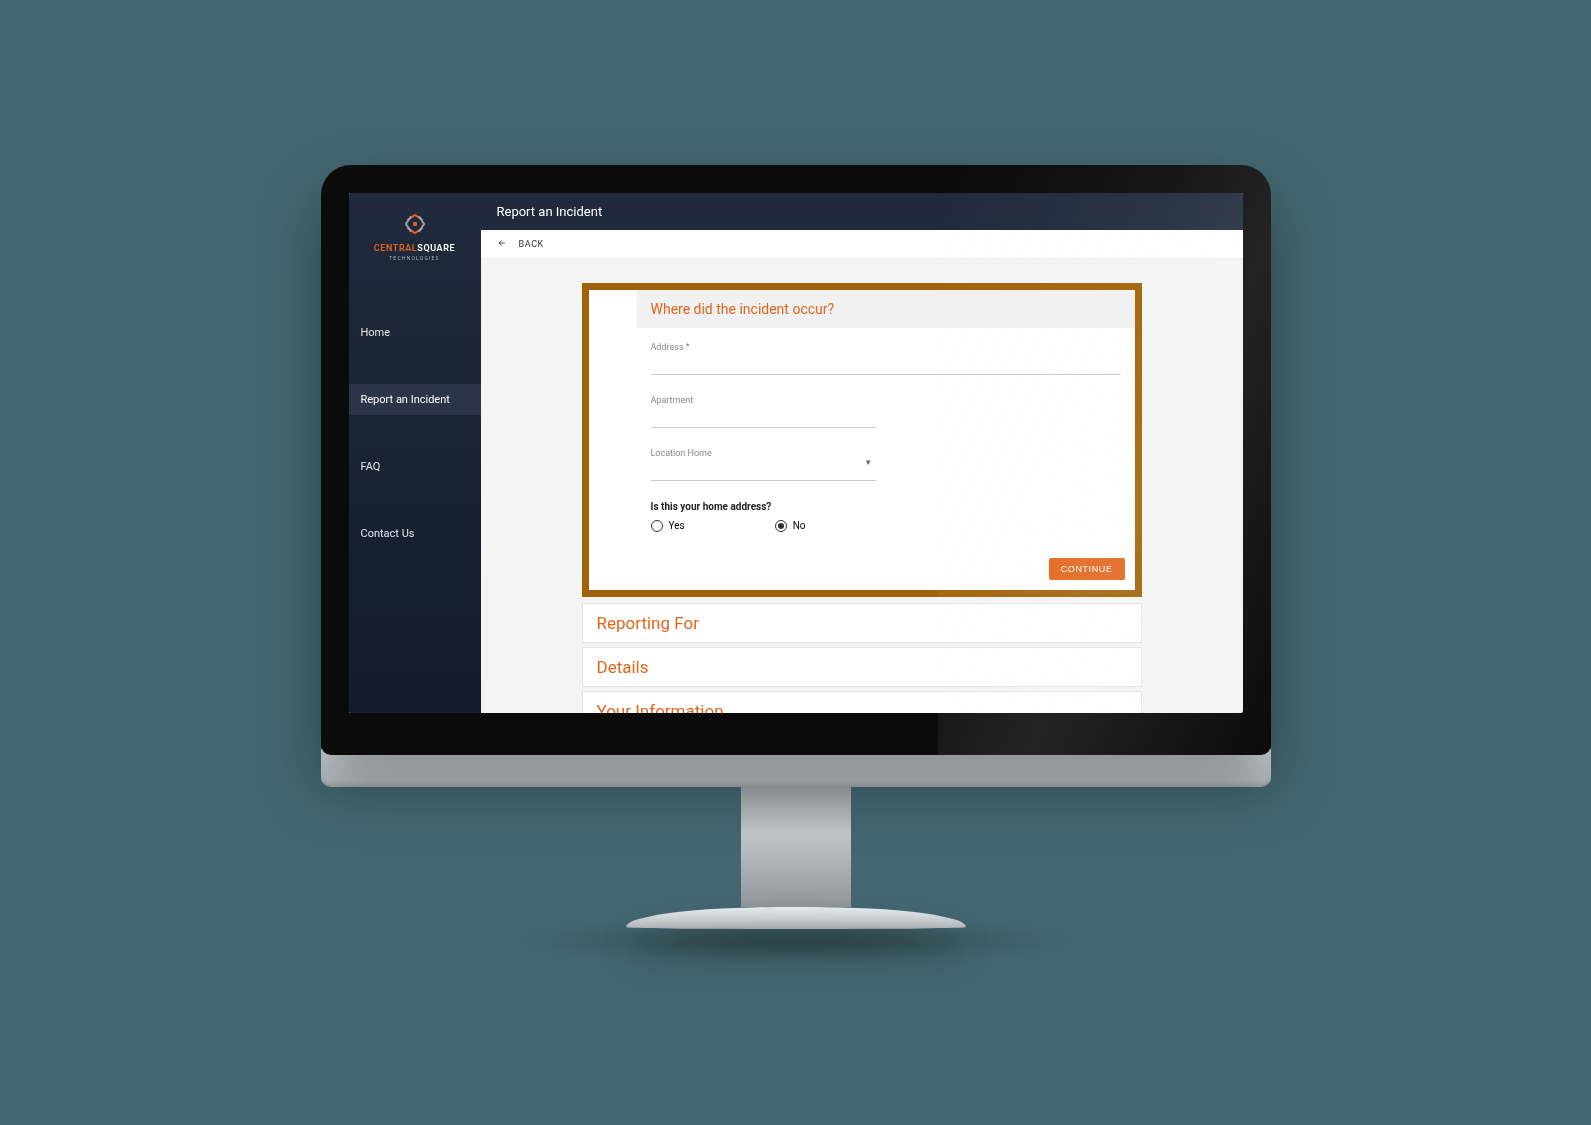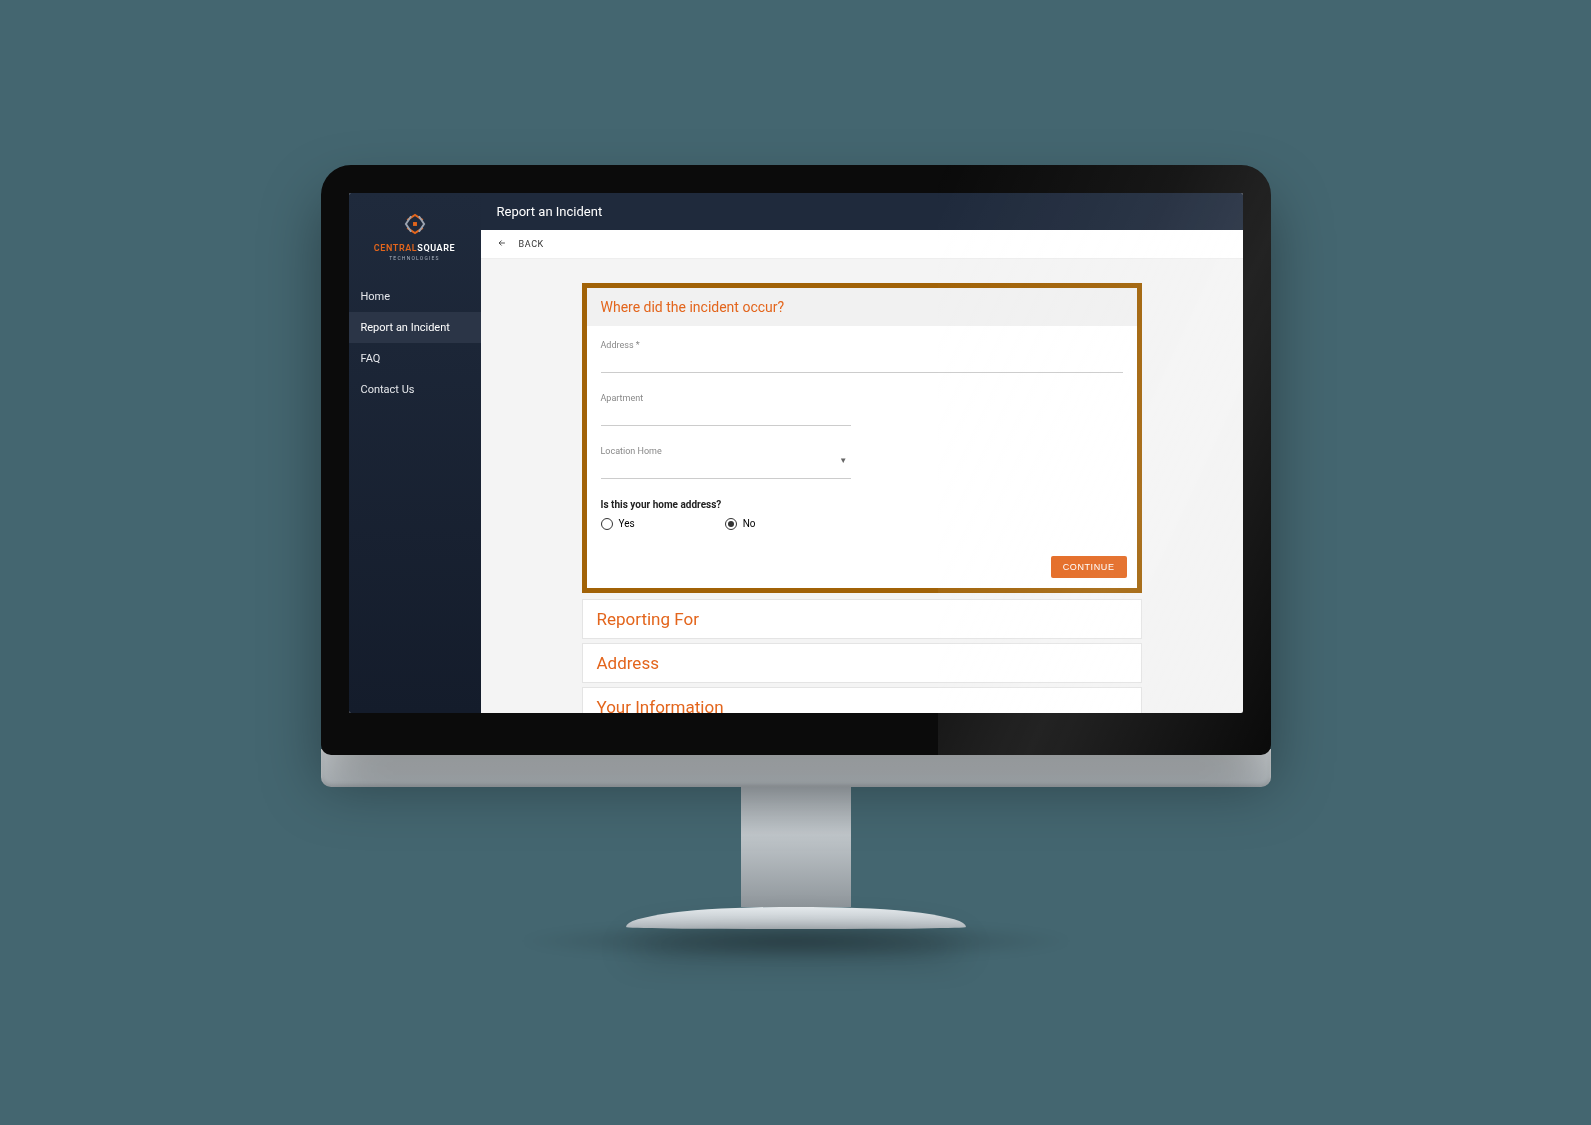--- a/index.html
+++ b/index.html
@@ -73,20 +73,21 @@
     border-radius: 2px;
   }
 
   .sidebar {
     width: 132px;
     background: linear-gradient(180deg, #1f2a3c 0%, #141c2b 100%);
     color: #e5e7eb;
     display: flex;
     flex-direction: column;
     flex-shrink: 0;
+    gap: 36px;
   }
   .logo-block {
     padding: 18px 0 20px;
     text-align: center;
   }
   .logo-mark {
     width: 26px;
     height: 26px;
     margin: 0 auto 6px;
     position: relative;
@@ -140,23 +141,24 @@
     border-bottom: 1px solid #eee;
     cursor: pointer;
   }
   .content {
     flex: 1;
     overflow-y: auto;
     padding: 24px 36px 0;
   }
   .card {
     background: #fff;
-    border: 5px solid #a16207;
+    border: 7px solid #a16207;
     margin: 0 auto 6px;
     max-width: 560px;
+    padding-left: 48px;
   }
   .card-header {
     background: #f1f1f1;
     color: #e3651c;
     font-size: 14px;
     padding: 11px 14px;
   }
   .card-body {
     padding: 14px 14px 10px;
   }
@@ -328,21 +330,21 @@
                   <span>No</span>
                 </label>
               </div>
             </div>
             <div class="card-footer">
               <button class="continue-btn">CONTINUE</button>
             </div>
           </div>
 
           <div class="section-row">Reporting For</div>
-          <div class="section-row">Address</div>
+          <div class="section-row">Details</div>
           <div class="section-row">Your Information</div>
           <div class="section-row">Incident Details</div>
 
         </div>
       </div>
 
     </div>
   </div>
   <div class="chin"></div>
   <div class="stand-neck"></div>

